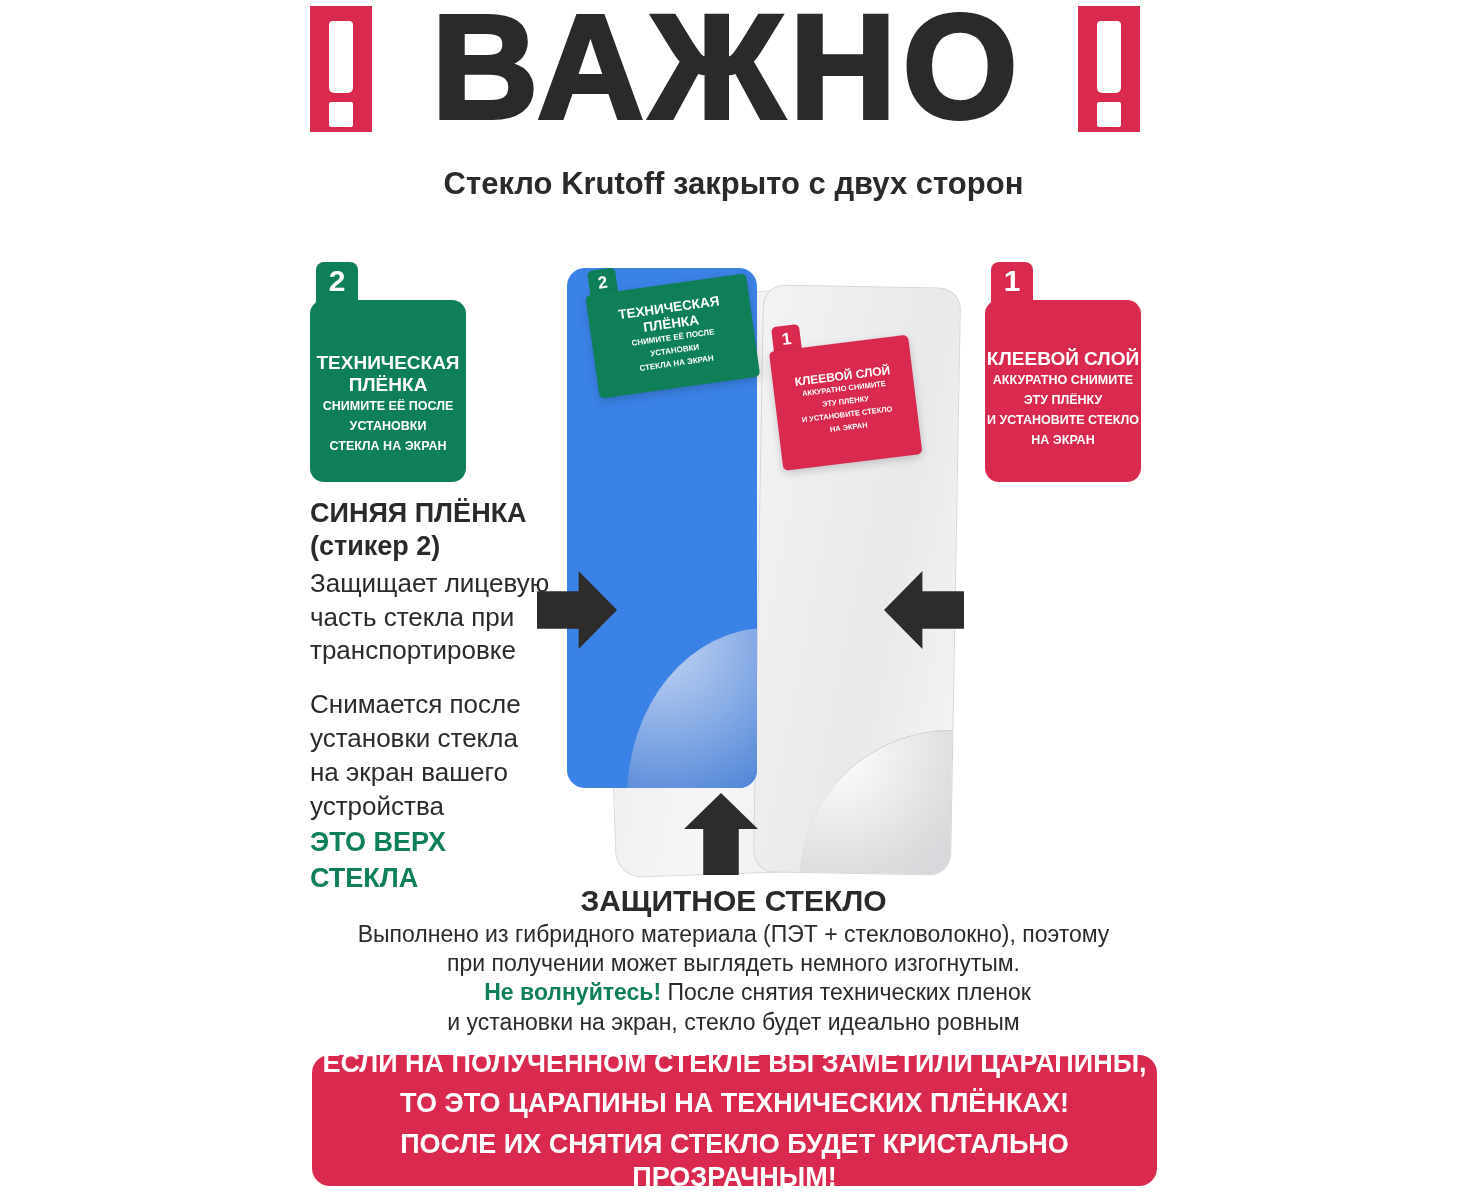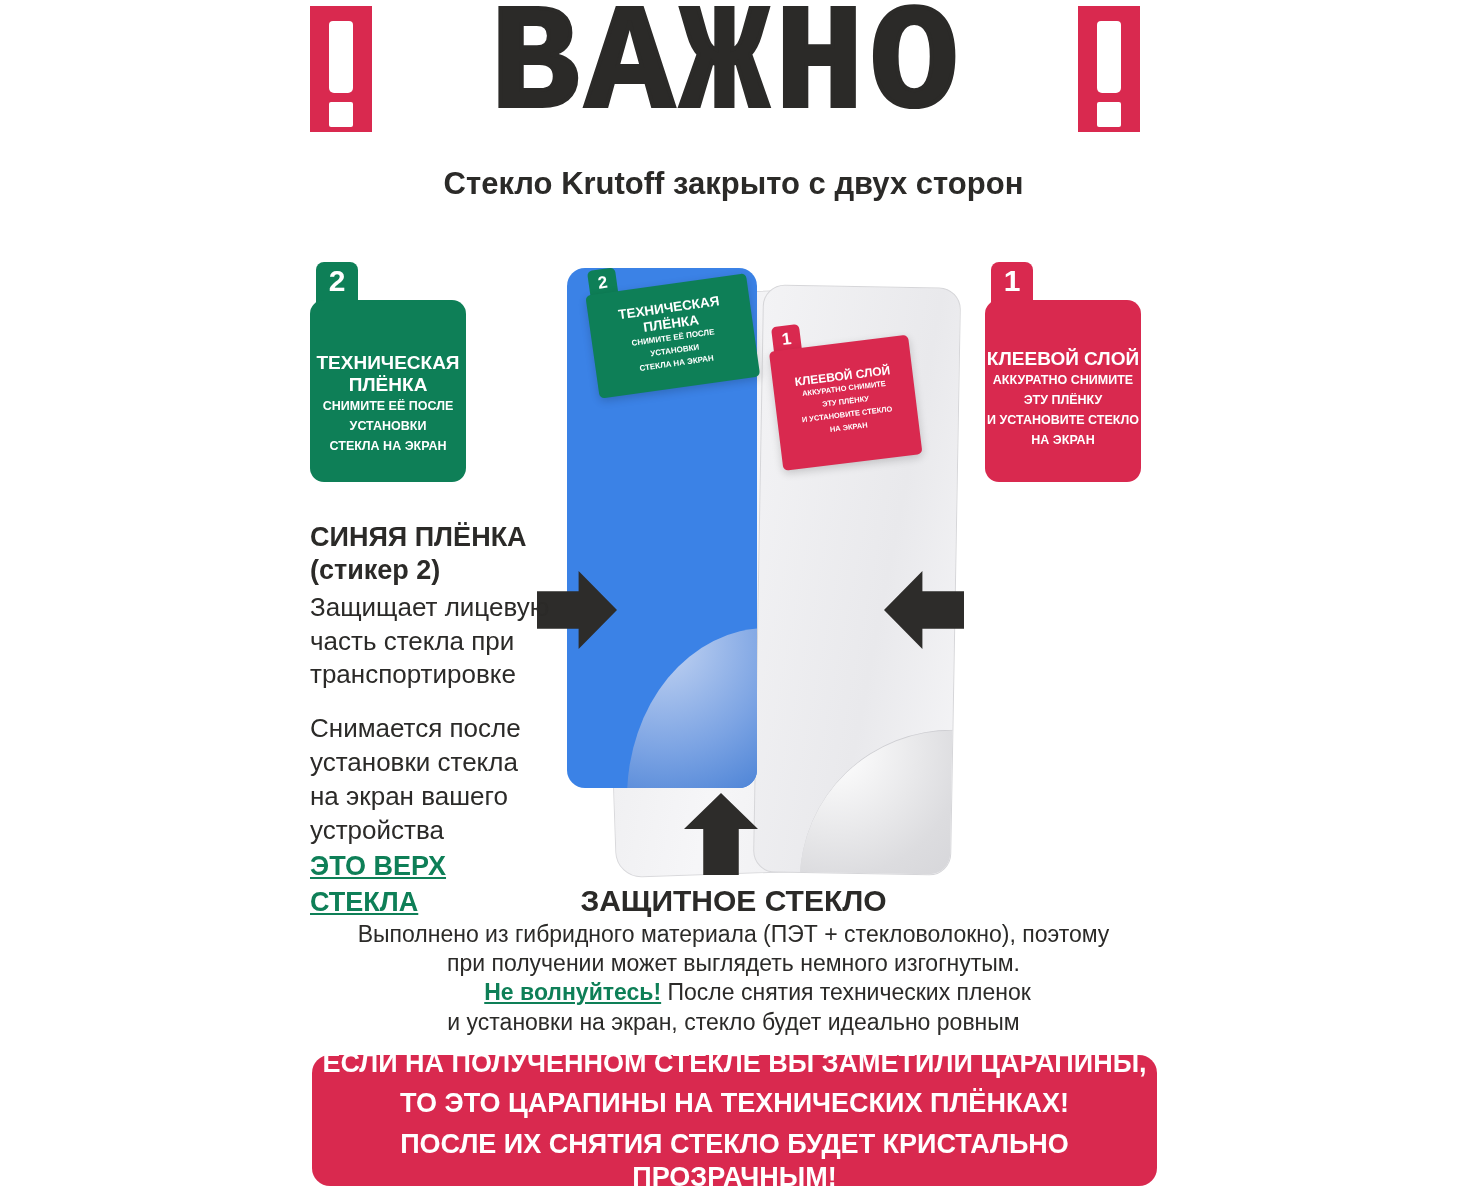--- a/index.html
+++ b/index.html
@@ -10,21 +10,21 @@
   
   .excl { position:absolute; top:6px; width:62px; height:126px; background:#d9294f;
           display:flex; flex-direction:column; align-items:center; }
   .excl.left  { left:310px; }
   .excl.right { left:1078px; }
   .excl .bar { width:24px; height:72px; background:#fff; margin-top:15px; border-radius:4px 4px 5px 5px; }
   .excl .dot { width:24px; height:25px; background:#fff; margin-top:9px; border-radius:2px; }
   .big-title { position:absolute; left:372px; right:384px; top:0; height:134px;
                display:flex; align-items:center; justify-content:center;
                font-size:148px; font-weight:bold; letter-spacing:6px; color:#2b2a28;
-               -webkit-text-stroke:4px #2b2a28; line-height:1;font-family:Liberation Mono, monospace; }
+               -webkit-text-stroke:4px #2b2a28; line-height:1; }
   .subtitle { position:absolute; top:162px; left:0; right:0; text-align:center;
               font-size:31px; font-weight:bold; line-height:1.42; color:#2b2a28; }
 
   
   .sticker-big { position:absolute; top:262px; width:156px; }
   .sticker-big .tab { width:42px; height:46px; margin-left:6px; border-radius:8px 8px 0 0;
                       color:#fff; font-weight:bold; font-size:30px; display:flex;
                       align-items:flex-start; justify-content:center; padding-top:2px; }
   .sticker-big .body { width:156px; height:182px; border-radius:14px; margin-top:-8px;
                        color:#fff; text-align:center; }
@@ -74,27 +74,27 @@
   
   .arrow { position:absolute; background:#2d2c2a; z-index:6; }
   .arrow.to-right { left:537px; top:571px; width:80px; height:78px;
       clip-path:polygon(0 26%,52% 26%,52% 0,100% 50%,52% 100%,52% 74%,0 74%); }
   .arrow.to-left { left:884px; top:571px; width:80px; height:78px;
       clip-path:polygon(100% 26%,48% 26%,48% 0,0 50%,48% 100%,48% 74%,100% 74%); }
   .arrow.to-up { left:684px; top:793px; width:74px; height:82px;
       clip-path:polygon(50% 0,100% 44%,74% 44%,74% 100%,26% 100%,26% 44%,0 44%); }
 
   
-  .col { position:absolute; top:497px; font-size:26px; line-height:1.3; color:#2b2a28; z-index:7;margin-top:24px; }
+  .col { position:absolute; top:497px; font-size:26px; line-height:1.3; color:#2b2a28; z-index:7; }
   .col h3 { font-size:27px; font-weight:bold; line-height:1.22; margin-bottom:4px; }
   .col .gap { height:20px; }
   .col .hl { font-size:27px; font-weight:bold; margin-top:2px; }
   .col-left  { left:310px; width:240px; text-align:left; }
   .col-right { left:917px; width:245px; text-align:right; }
-  .hl-green { color:#0e7f57;text-decoration:underline; }
+  .hl-green { color:#0e7f57; }
   .hl-red   { color:#d9294f; }
 
   
   .glass-head { position:absolute; top:884px; left:0; right:0; text-align:center;
                 font-size:30px; font-weight:bold; color:#2b2a28; }
   .glass-text { position:absolute; top:920px; left:0; right:0; text-align:center;
                 font-size:23px; line-height:1.27; color:#2b2a28; }
   .glass-text .hl-green { font-weight:bold;margin-left:48px; }
 
   

